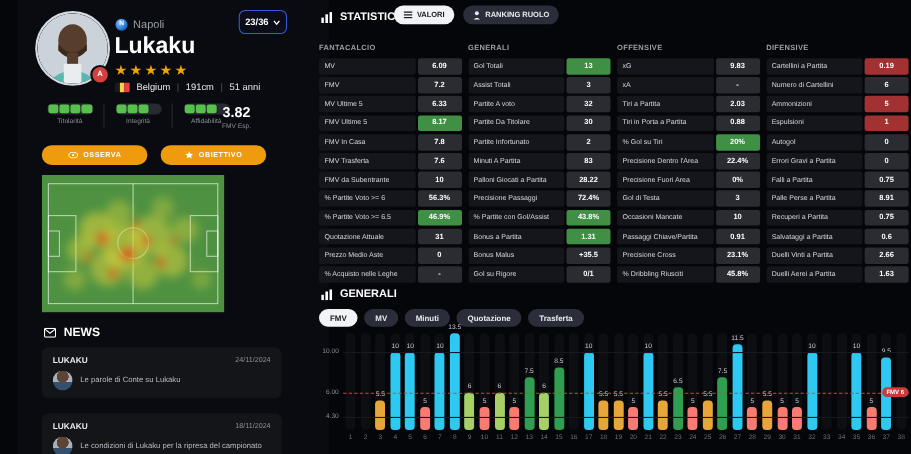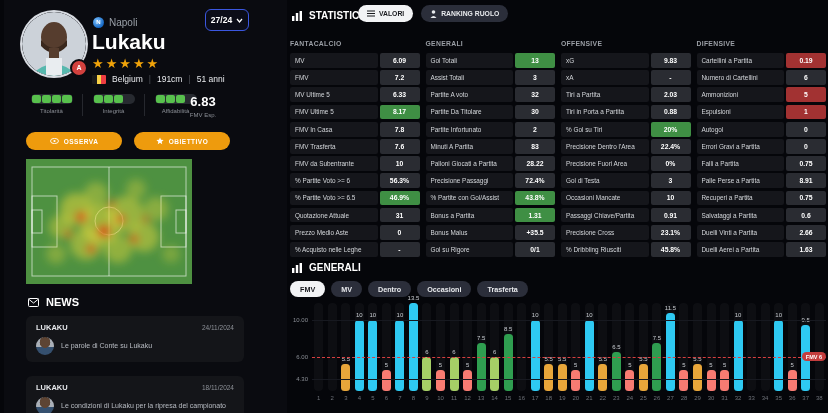--- a/index.html
+++ b/index.html
@@ -1,19 +1,19 @@
 <!DOCTYPE html>
 <html><head>
 <meta charset="utf-8">
 <style>
   html,body{margin:0;padding:0;background:#05060a;}
   #app{position:relative;width:828px;height:413px;overflow:hidden;background:#05060a;
        font-family:"Liberation Sans",sans-serif;color:#fff;}
   
-  #player-panel{position:absolute;left:4px;top:0;width:283px;height:413px;background:#0a0b10;}
+  #player-panel{position:absolute;left:16px;top:0;width:283px;height:413px;background:#0a0b10;}
   .avatar-wrap{position:absolute;left:18px;top:12px;width:64px;height:64px;}
   .avatar-wrap svg{border-radius:50%;box-shadow:0 0 0 2px #d8dce2;}
   .role-badge{position:absolute;right:-2px;bottom:-1px;width:14px;height:14px;border-radius:50%;
      background:#d2413e;border:2px solid #0a0b10;font:bold 7px/14px "Liberation Sans",sans-serif;
      text-align:center;color:#fff;}
   .team-row{position:absolute;left:89px;top:17px;display:flex;align-items:center;gap:5px;
      font-size:10px;color:#9aa0a8;}
   .team-badge{width:11px;height:11px;border-radius:50%;
      background:radial-gradient(circle at 35% 35%,#7ec3ff,#1668c4 70%);display:inline-block;
      font:bold 6px/11px "Liberation Sans",sans-serif;color:#fff;text-align:center;}
@@ -116,21 +116,21 @@
       </svg>
       <span class="role-badge">A</span>
     </div>
 
     <div class="team-row">
       <span class="team-badge">N</span>
       <span>Napoli</span>
     </div>
 
     <div id="season-select">
-      <span>27/24</span>
+      <span>23/36</span>
       <svg width="7" height="5" viewBox="0 0 7 5">
         <path d="M1 1 L3.5 4 L6 1" stroke="#fff" stroke-width="1.2" fill="none"></path>
         </svg>
     </div>
 
     <h1 id="player-name">Lukaku</h1>
     <div id="stars">★★★★★</div>
 
     <div class="bio">
       <span class="flag">
@@ -170,21 +170,21 @@
           <div class="track">
             <i class="seg on"></i>
             <i class="seg on"></i>
             <i class="seg on"></i>
             <i class="seg"></i>
           </div>
           <div class="lbl">Affidabilità</div>
         </div>
       </div>
     <div id="fmv-exp">
-      <div class="v">6.83</div>
+      <div class="v">3.82</div>
       <div class="l">FMV Esp.</div>
     </div>
 
     <div id="actions">
       <button class="act-btn">
         <svg width="9" height="6" viewBox="0 0 9 6">
           <ellipse cx="4.5" cy="3" rx="4" ry="2.6" fill="none" stroke="#fff" stroke-width=".9"></ellipse>
           <circle cx="4.5" cy="3" r="1.1" fill="#fff"></circle>
           </svg>
         <span>OSSERVA</span>
@@ -509,22 +509,22 @@
       <svg width="10" height="10" viewBox="0 0 10 10">
         <rect x="0" y="5" width="2.4" height="5" fill="#fff"></rect>
         <rect x="3.8" y="2" width="2.4" height="8" fill="#fff"></rect>
         <rect x="7.6" y="0" width="2.4" height="10" fill="#fff"></rect>
         </svg>
       <span>GENERALI</span>
     </div>
     <div id="chart-tabs">
         <button class="pill light">FMV</button>
         <button class="pill dark">MV</button>
-        <button class="pill dark">Dentro</button>
-        <button class="pill dark">Occasioni</button>
+        <button class="pill dark">Minuti</button>
+        <button class="pill dark">Quotazione</button>
         <button class="pill dark">Trasferta</button>
       </div>
 
     <div id="chart">
       <div id="plot">
           <div class="slot-guide" style="left: 2.26316px;"></div>
           <div class="slot-guide" style="left: 15.7895px;"></div>
           <div class="slot-guide" style="left: 29.3158px;"></div>
           <div class="bar" style="left: 29.3158px; height: 27.5px; background: rgb(232, 166, 58);"></div>
           <div class="bar-lbl" style="left: 22.8158px; bottom: 29.5px;">5.5</div>

